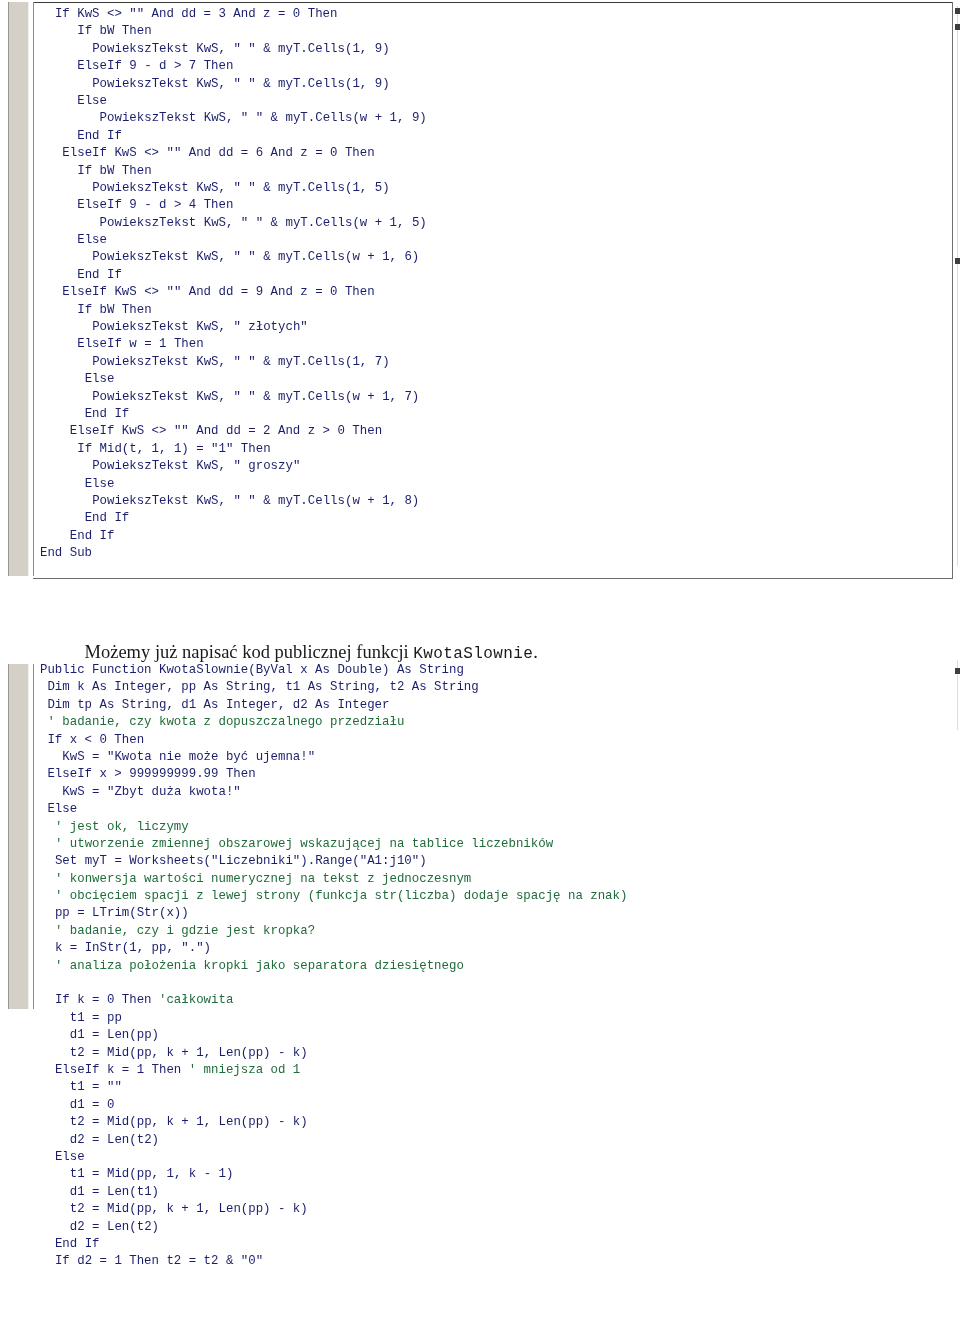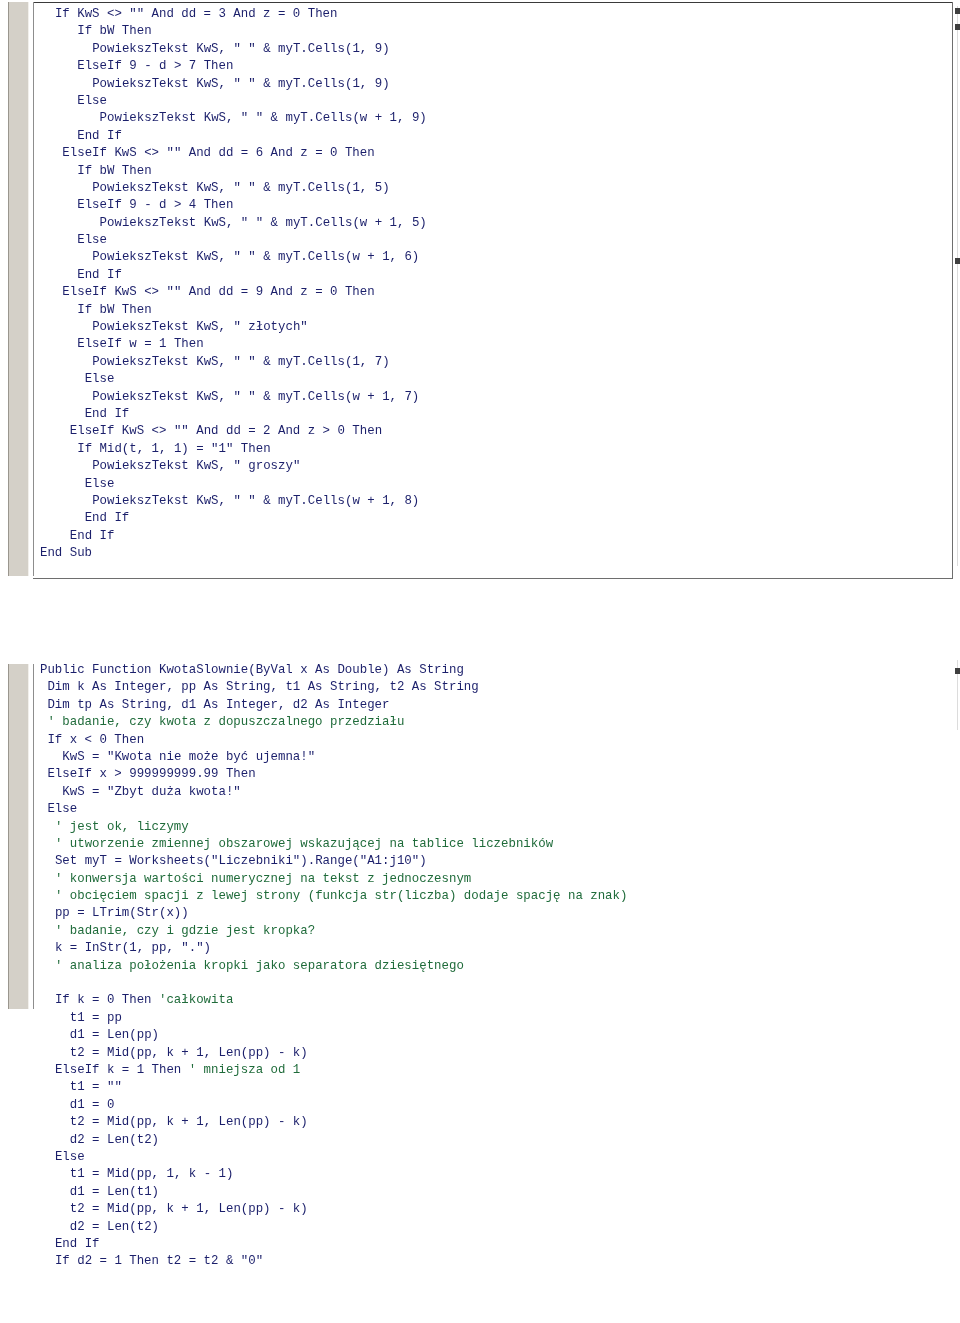--- a/index.html
+++ b/index.html
@@ -116,20 +116,23 @@
   <div class="edge-tick" style="left:955px; top:8px;"></div>
   <div class="edge-tick" style="left:955px; top:24px;"></div>
   <div class="edge-tick" style="left:955px; top:258px;"></div>
 
   <div class="margin-strip" style="top:2px; height:574px;"></div>
   <div class="margin-rule" style="top:2px; height:574px;"></div>
   <div class="rule-bottom" style="top:578px; width:920px;"></div>
 
   <div class="code-block" style="top:6px;"><span class="ln"><span class="tok-kw" style="margin-left: 14.9px;">If KwS &lt;&gt; "" And dd = 3 And z = 0 Then</span></span><span class="ln"><span class="tok-kw" style="margin-left: 37.25px;">If bW Then</span></span><span class="ln"><span class="tok-plain" style="margin-left: 52.15px;">PowiekszTekst KwS, " " &amp; myT.Cells(1, 9)</span></span><span class="ln"><span class="tok-kw" style="margin-left: 37.25px;">ElseIf 9 - d &gt; 7 Then</span></span><span class="ln"><span class="tok-plain" style="margin-left: 52.15px;">PowiekszTekst KwS, " " &amp; myT.Cells(1, 9)</span></span><span class="ln"><span class="tok-kw" style="margin-left: 37.25px;">Else</span></span><span class="ln"><span class="tok-plain" style="margin-left: 59.6px;">PowiekszTekst KwS, " " &amp; myT.Cells(w + 1, 9)</span></span><span class="ln"><span class="tok-kw" style="margin-left: 37.25px;">End If</span></span><span class="ln"><span class="tok-kw" style="margin-left: 22.35px;">ElseIf KwS &lt;&gt; "" And dd = 6 And z = 0 Then</span></span><span class="ln"><span class="tok-kw" style="margin-left: 37.25px;">If bW Then</span></span><span class="ln"><span class="tok-plain" style="margin-left: 52.15px;">PowiekszTekst KwS, " " &amp; myT.Cells(1, 5)</span></span><span class="ln"><span class="tok-kw" style="margin-left: 37.25px;">ElseIf 9 - d &gt; 4 Then</span></span><span class="ln"><span class="tok-plain" style="margin-left: 59.6px;">PowiekszTekst KwS, " " &amp; myT.Cells(w + 1, 5)</span></span><span class="ln"><span class="tok-kw" style="margin-left: 37.25px;">Else</span></span><span class="ln"><span class="tok-plain" style="margin-left: 52.15px;">PowiekszTekst KwS, " " &amp; myT.Cells(w + 1, 6)</span></span><span class="ln"><span class="tok-kw" style="margin-left: 37.25px;">End If</span></span><span class="ln"><span class="tok-kw" style="margin-left: 22.35px;">ElseIf KwS &lt;&gt; "" And dd = 9 And z = 0 Then</span></span><span class="ln"><span class="tok-kw" style="margin-left: 37.25px;">If bW Then</span></span><span class="ln"><span class="tok-plain" style="margin-left: 52.15px;">PowiekszTekst KwS, " złotych"</span></span><span class="ln"><span class="tok-kw" style="margin-left: 37.25px;">ElseIf w = 1 Then</span></span><span class="ln"><span class="tok-plain" style="margin-left: 52.15px;">PowiekszTekst KwS, " " &amp; myT.Cells(1, 7)</span></span><span class="ln"><span class="tok-kw" style="margin-left: 44.7px;">Else</span></span><span class="ln"><span class="tok-plain" style="margin-left: 52.15px;">PowiekszTekst KwS, " " &amp; myT.Cells(w + 1, 7)</span></span><span class="ln"><span class="tok-kw" style="margin-left: 44.7px;">End If</span></span><span class="ln"><span class="tok-kw" style="margin-left: 29.8px;">ElseIf KwS &lt;&gt; "" And dd = 2 And z &gt; 0 Then</span></span><span class="ln"><span class="tok-kw" style="margin-left: 37.25px;">If Mid(t, 1, 1) = "1" Then</span></span><span class="ln"><span class="tok-plain" style="margin-left: 52.15px;">PowiekszTekst KwS, " groszy"</span></span><span class="ln"><span class="tok-kw" style="margin-left: 44.7px;">Else</span></span><span class="ln"><span class="tok-plain" style="margin-left: 52.15px;">PowiekszTekst KwS, " " &amp; myT.Cells(w + 1, 8)</span></span><span class="ln"><span class="tok-kw" style="margin-left: 44.7px;">End If</span></span><span class="ln"><span class="tok-kw" style="margin-left: 29.8px;">End If</span></span><span class="ln"><span class="tok-kw">End Sub</span></span></div>
 
+  <div class="prose">
+    <span>Możemy już napisać kod publicznej funkcji </span><span class="mono">KwotaSlownie</span><span>.</span>
+  </div>
 
   <div class="margin-strip" style="top:664px; height:345px;"></div>
   <div class="margin-rule" style="top:664px; height:345px;"></div>
   <div class="edge-faint" style="left:957px; top:660px; height:70px;"></div>
   <div class="edge-tick" style="left:955px; top:668px;"></div>
 
   <div class="code-block" style="top:662px;"><span class="ln"><span class="tok-kw">Public Function KwotaSlownie(ByVal x As Double) As String</span></span><span class="ln"><span class="tok-kw" style="margin-left: 7.45px;">Dim k As Integer, pp As String, t1 As String, t2 As String</span></span><span class="ln"><span class="tok-kw" style="margin-left: 7.45px;">Dim tp As String, d1 As Integer, d2 As Integer</span></span><span class="ln"><span class="tok-comment" style="margin-left: 7.45px;">' badanie, czy kwota z dopuszczalnego przedziału</span></span><span class="ln"><span class="tok-kw" style="margin-left: 7.45px;">If x &lt; 0 Then</span></span><span class="ln"><span class="tok-plain" style="margin-left: 22.35px;">KwS = "Kwota nie może być ujemna!"</span></span><span class="ln"><span class="tok-kw" style="margin-left: 7.45px;">ElseIf x &gt; 999999999.99 Then</span></span><span class="ln"><span class="tok-plain" style="margin-left: 22.35px;">KwS = "Zbyt duża kwota!"</span></span><span class="ln"><span class="tok-kw" style="margin-left: 7.45px;">Else</span></span><span class="ln"><span class="tok-comment" style="margin-left: 14.9px;">' jest ok, liczymy</span></span><span class="ln"><span class="tok-comment" style="margin-left: 14.9px;">' utworzenie zmiennej obszarowej wskazującej na tablice liczebników</span></span><span class="ln"><span class="tok-plain" style="margin-left: 14.9px;">Set myT = Worksheets("Liczebniki").Range("A1:j10")</span></span><span class="ln"><span class="tok-comment" style="margin-left: 14.9px;">' konwersja wartości numerycznej na tekst z jednoczesnym</span></span><span class="ln"><span class="tok-comment" style="margin-left: 14.9px;">' obcięciem spacji z lewej strony (funkcja str(liczba) dodaje spację na znak)</span></span><span class="ln"><span class="tok-plain" style="margin-left: 14.9px;">pp = LTrim(Str(x))</span></span><span class="ln"><span class="tok-comment" style="margin-left: 14.9px;">' badanie, czy i gdzie jest kropka?</span></span><span class="ln"><span class="tok-plain" style="margin-left: 14.9px;">k = InStr(1, pp, ".")</span></span><span class="ln"><span class="tok-comment" style="margin-left: 14.9px;">' analiza położenia kropki jako separatora dziesiętnego</span></span><span class="ln">&nbsp;</span><span class="ln"><span class="tok-kw" style="margin-left: 14.9px;">If k = 0 Then </span><span class="tok-comment">'całkowita</span></span><span class="ln"><span class="tok-plain" style="margin-left: 29.8px;">t1 = pp</span></span><span class="ln"><span class="tok-plain" style="margin-left: 29.8px;">d1 = Len(pp)</span></span><span class="ln"><span class="tok-plain" style="margin-left: 29.8px;">t2 = Mid(pp, k + 1, Len(pp) - k)</span></span><span class="ln"><span class="tok-kw" style="margin-left: 14.9px;">ElseIf k = 1 Then </span><span class="tok-comment">' mniejsza od 1</span></span><span class="ln"><span class="tok-plain" style="margin-left: 29.8px;">t1 = ""</span></span><span class="ln"><span class="tok-plain" style="margin-left: 29.8px;">d1 = 0</span></span><span class="ln"><span class="tok-plain" style="margin-left: 29.8px;">t2 = Mid(pp, k + 1, Len(pp) - k)</span></span><span class="ln"><span class="tok-plain" style="margin-left: 29.8px;">d2 = Len(t2)</span></span><span class="ln"><span class="tok-kw" style="margin-left: 14.9px;">Else</span></span><span class="ln"><span class="tok-plain" style="margin-left: 29.8px;">t1 = Mid(pp, 1, k - 1)</span></span><span class="ln"><span class="tok-plain" style="margin-left: 29.8px;">d1 = Len(t1)</span></span><span class="ln"><span class="tok-plain" style="margin-left: 29.8px;">t2 = Mid(pp, k + 1, Len(pp) - k)</span></span><span class="ln"><span class="tok-plain" style="margin-left: 29.8px;">d2 = Len(t2)</span></span><span class="ln"><span class="tok-kw" style="margin-left: 14.9px;">End If</span></span><span class="ln"><span class="tok-kw" style="margin-left: 14.9px;">If d2 = 1 Then t2 = t2 &amp; "0"</span></span></div>
 
 </div>
 

